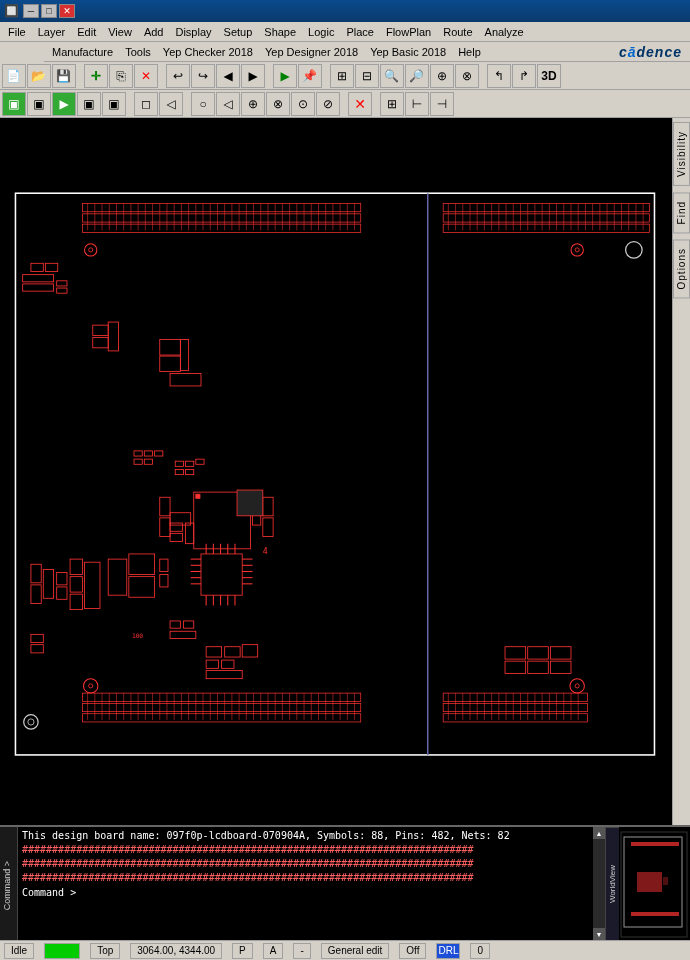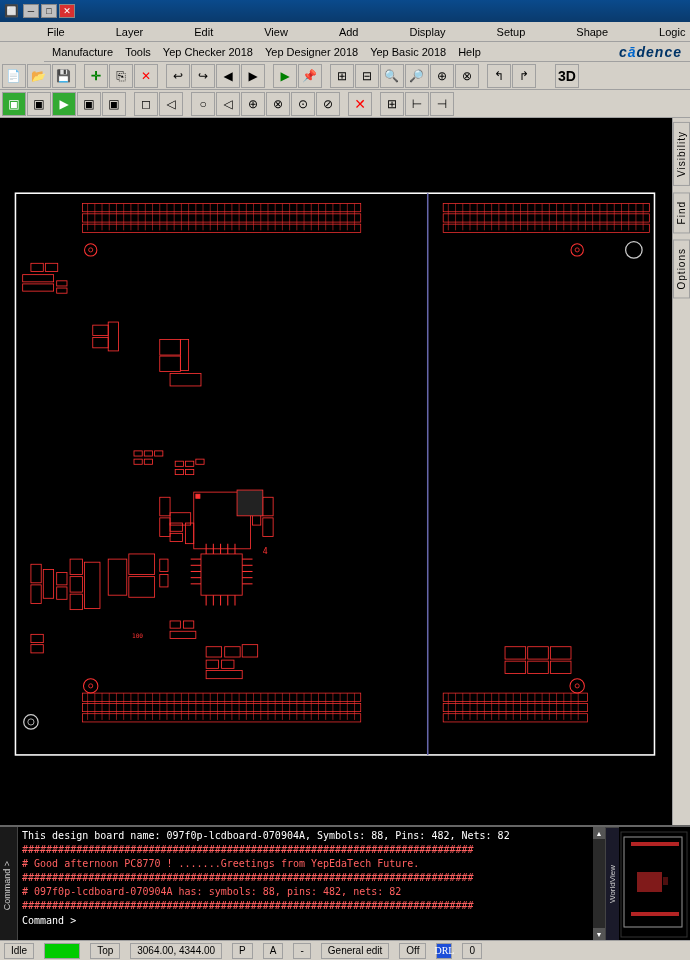--- a/index.html
+++ b/index.html
@@ -35,21 +35,20 @@
       display: flex;
       align-items: center;
       padding: 0 2px;
       border-bottom: 1px solid #a0a0a0;
       font-size: 11px;
     }
     #menubar .menu-item {
       padding: 2px 6px;
       cursor: pointer;
       white-space: nowrap;
-      margin-left: 39px;
     }
 
     
     #menubar2 {
       background: #d4d0c8;
       height: 20px;
       display: flex;
       align-items: center;
       padding: 0 2px;
       border-bottom: 1px solid #a0a0a0;
@@ -224,23 +223,22 @@
       background: #d4d0c8;
     }
     .status-seg.green-led {
       background: #00cc00;
       width: 36px;
       justify-content: center;
     }
     .status-seg.red-led {
       background: #1d4ed8;
       color: white;
-      width: 16px;
+      width: 24px;
       justify-content: center;
-      font-family: Liberation Serif, serif;
     }
     .pcb-outline { fill: none; stroke: #ffffff; stroke-width: 1.5; }
 
     #toolbar1 { height: 28px; }
     #toolbar2 { height: 28px; }
 
     .tb-group { display: flex; gap: 1px; margin-right: 2px; }
 
     .console-scroll-right {
       width: 12px;
@@ -335,21 +333,21 @@
     <div class="tb-btn">⊟</div>
     <div class="tb-btn">🔍</div>
     <div class="tb-btn">🔎</div>
     <div class="tb-btn">⊕</div>
     <div class="tb-btn">⊗</div>
   </div>
   <div class="tb-separator"></div>
   <div class="tb-group">
     <div class="tb-btn">↰</div>
     <div class="tb-btn">↱</div>
-    <div class="tb-btn" style="font-size:14px;font-weight:bold;margin-left:18px;">3D</div>
+    <div class="tb-btn" style="font-size:12px;font-weight:bold;">3D</div>
   </div>
 </div>
 
 <div class="toolbar" id="toolbar2">
   <div class="tb-group">
     <div class="tb-btn" style="background:#3a3;color:white;">▣</div>
     <div class="tb-btn">▣</div>
     <div class="tb-btn" style="background:#3a3;color:white;">▶</div>
     <div class="tb-btn">▣</div>
     <div class="tb-btn">▣</div>
@@ -694,23 +692,21 @@
 
 <div id="bottom-console">
 
   <div id="console-left">
     <span class="console-label">Command &gt;</span>
   </div>
 
   <div id="console-text-area">
     <div class="console-line">This design board name: 097f0p-lcdboard-070904A, Symbols: 88, Pins: 482, Nets: 82</div>
     <div class="console-line hash">###########################################################################</div>
-    <div class="console-line hash">#  Good afternoon PC8770 !        .......Greetings from YepEdaTech Future.</div>
     <div class="console-line hash">###########################################################################</div>
-    <div class="console-line hash">#  097f0p-lcdboard-070904A has: symbols: 88, pins: 482, nets: 82</div>
     <div class="console-line hash">###########################################################################</div>
     <div class="cmd-prompt">
       <span>Command &gt;</span>
       <input class="cmd-input" type="text" value="" style="">
     </div>
   </div>
 
   <div class="console-scroll-right">
     <div class="v-scroll-up">▲</div>
     <div class="v-scroll-thumb"></div>

